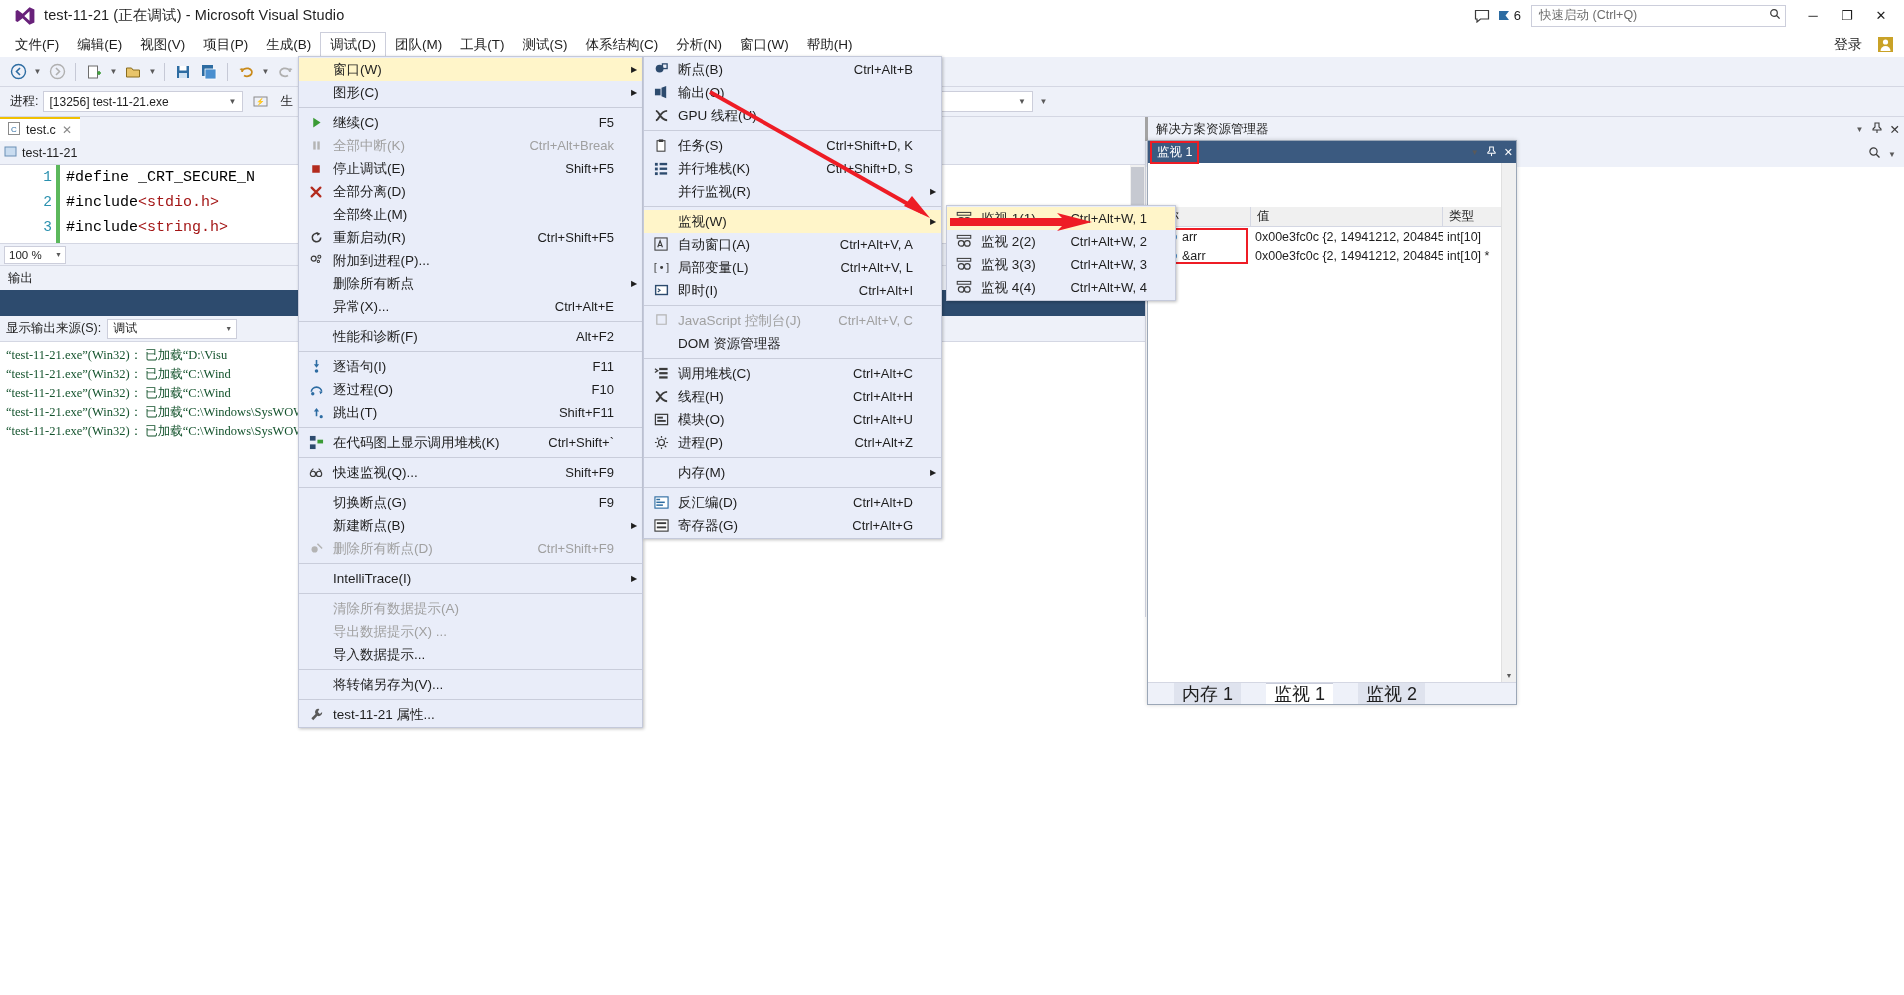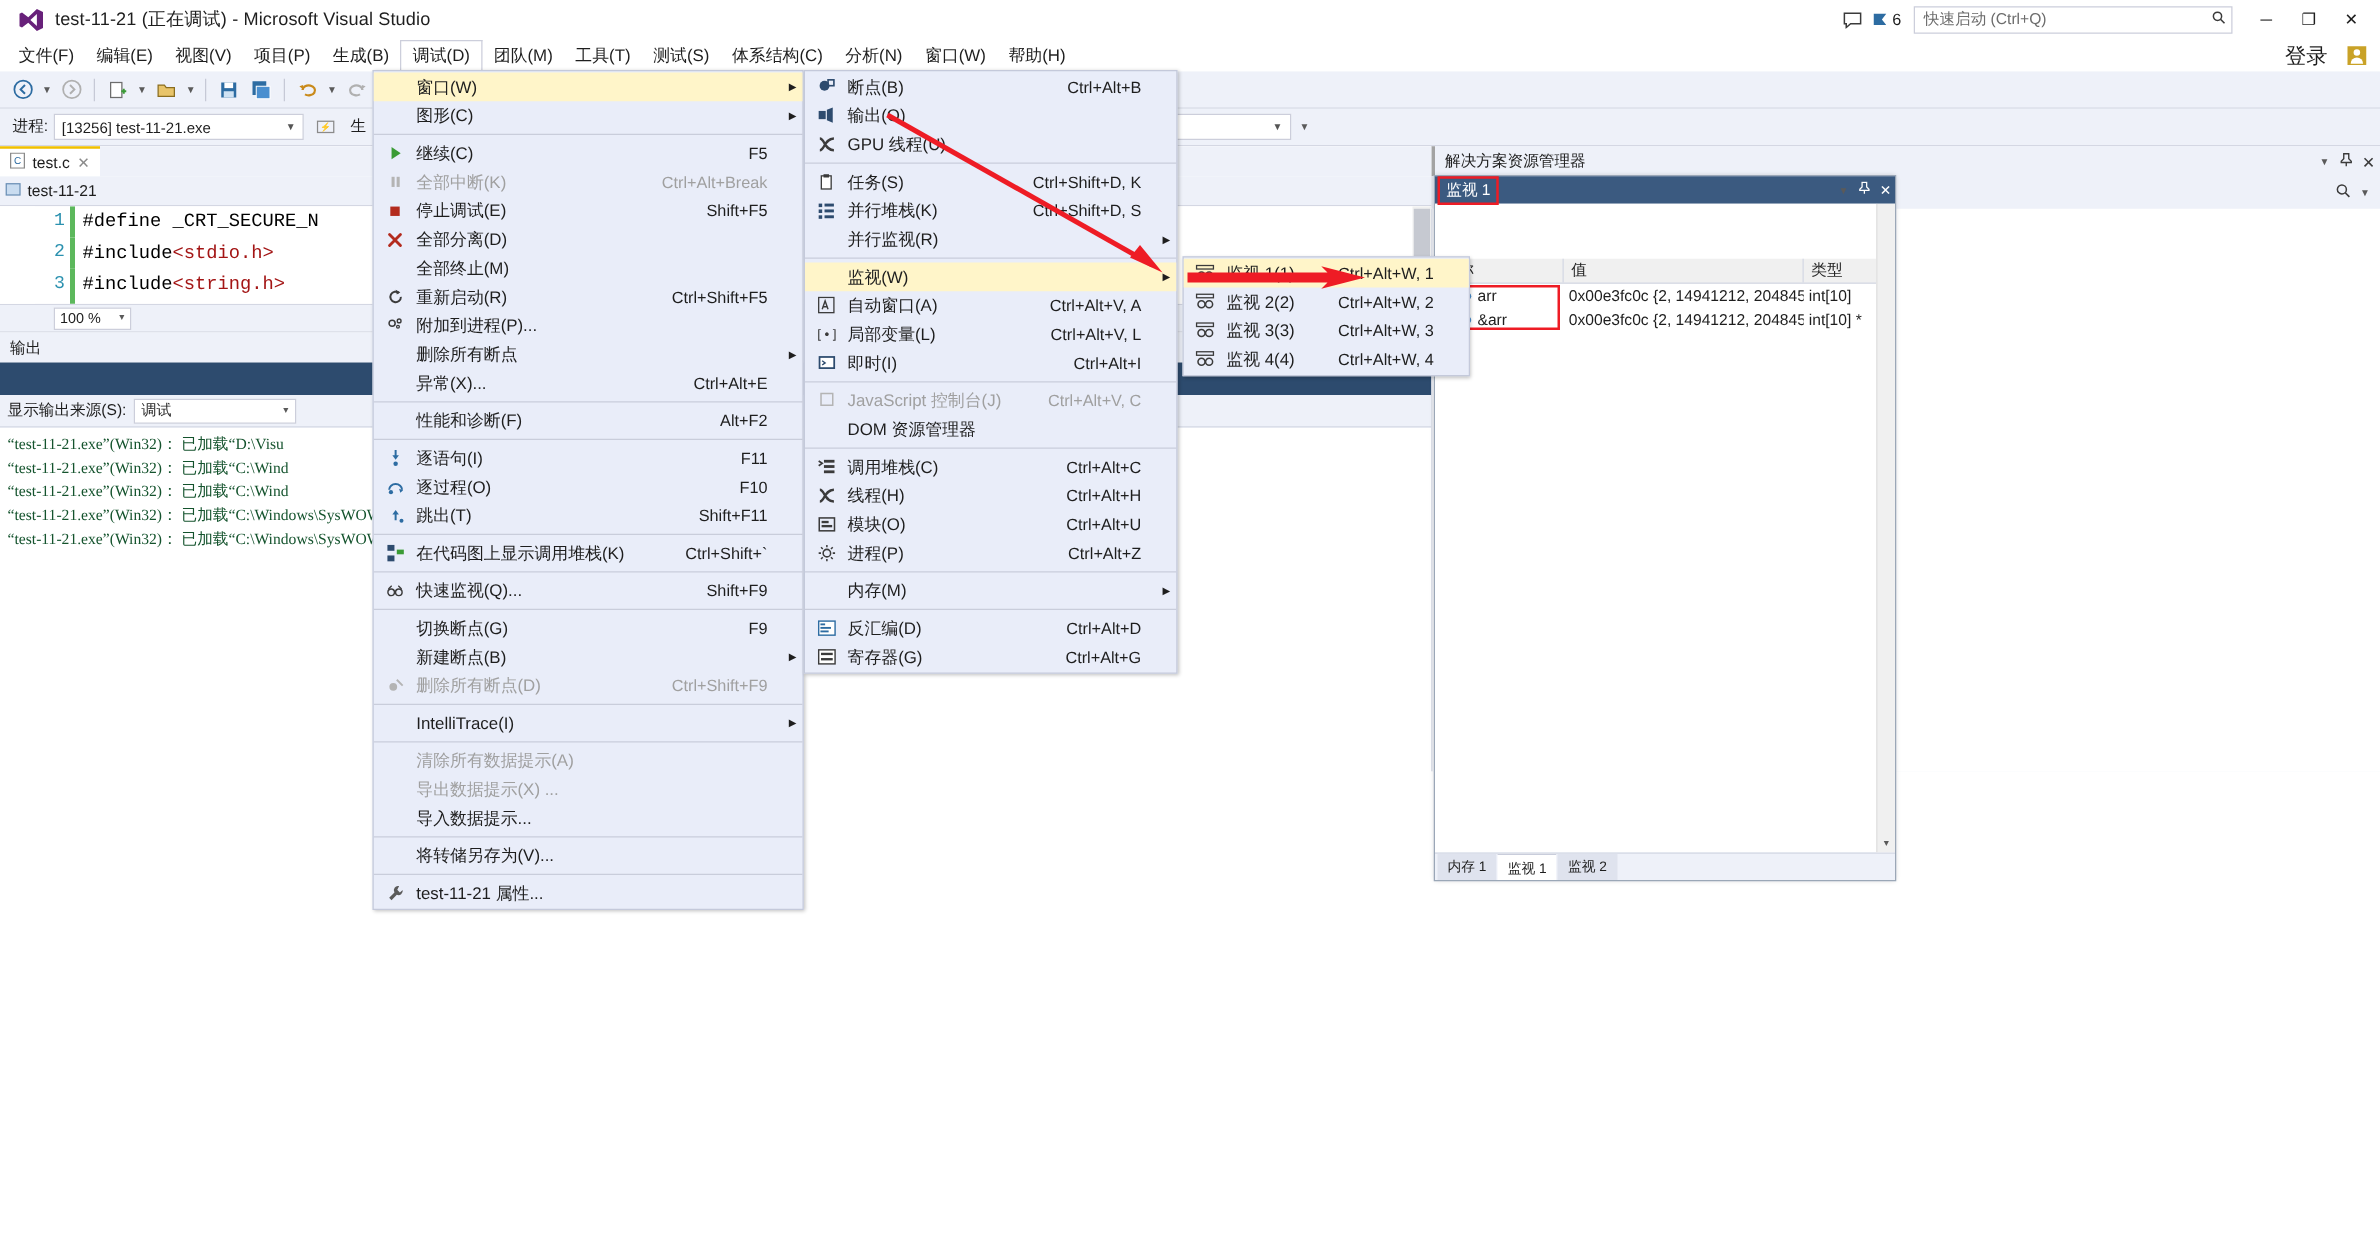--- a/index.html
+++ b/index.html
@@ -43,21 +43,21 @@
   }
   .menu-item {
     padding:0 9px; display:flex; align-items:center; font-size:13.5px; color:#1e1e1e;
     white-space:nowrap;
   }
   .menu-item.active {
     background:#ffffff; border:1px solid #cccedb; border-bottom:1px solid #ffffff;
     position:relative; z-index:40;
   }
   .menubar-right { margin-left:auto; display:flex; align-items:center; padding-right:8px; gap:12px;}
-  .login-text { font-size:17px; color:#1e1e1e; }
+  .login-text { font-size:14px; color:#1e1e1e; }
   .mb-icon { width:22px; height:22px; display:flex;align-items:center;justify-content:center; }
 
   
   .toolbar {
     height:30px; background:#eef1f9; display:flex; align-items:center;
     border-bottom:1px solid #d4d7e3; padding-left:6px; gap:2px;
   }
   .tb-btn { width:24px;height:24px;display:flex;align-items:center;justify-content:center;color:#4a4a4a;}
   .tb-sep { width:1px;height:18px;background:#c6c9d6;margin:0 4px;}
   .tb-caret { font-size:8px; color:#555; width:11px; display:flex;align-items:center;justify-content:center;}
@@ -97,21 +97,21 @@
   .linenums { width:28px; text-align:right; padding-right:4px; color:#2b91af; font-family:"Liberation Mono", monospace; font-size:14.5px; line-height:25px; }
   .code { flex:1; font-family:"Liberation Mono", monospace; font-size:15px; line-height:25px; white-space:pre; padding-left:6px; position:relative;}
   .code .row { height:25px; }
   .pp { color:#000000; }
   .str { color:#a31515; }
 
   .zoombar {
     height:22px; background:#eef1f9; border-top:1px solid #d4d7e3;
     display:flex; align-items:center; padding-left:4px;
   }
-  .zoomcombo { width:62px;height:18px;border:1px solid #cccedb;background:#fff;display:flex;align-items:center;font-size:11.5px;padding-left:4px;margin-left:39px;}
+  .zoomcombo { width:62px;height:18px;border:1px solid #cccedb;background:#fff;display:flex;align-items:center;font-size:11.5px;padding-left:4px;}
   .zoomcombo .carr{margin-left:auto;font-size:7px;padding:0 3px;}
 
   
   .outputpanel { height:352px; width:1204px; background:#ffffff; display:flex; flex-direction:column; border-top:1px solid #d4d7e3;}
   .out-title { height:24px; background:#eef1f9; display:flex; align-items:center; padding-left:8px; font-size:12.5px; color:#1e1e1e;}
   .out-toolbar { height:26px; background:#2d4b6e; display:flex; align-items:center; padding-left:6px; gap:6px; }
   .out-toolbar2 { height:26px; background:#eef1f9; display:flex; align-items:center; padding-left:6px; gap:6px; font-size:12.5px; border-bottom:1px solid #d4d7e3;}
   .out-combo { width:130px;height:20px;border:1px solid #cccedb;background:#fff;display:flex;align-items:center;font-size:12px;padding-left:5px;}
   .out-combo .carr{margin-left:auto;font-size:7px;padding:0 4px;}
   .out-body { flex:1; font-family:Liberation Serif, serif; font-size:12.5px; line-height:19px; padding:4px 6px; color:#14532d; overflow:hidden; position:relative;}
@@ -147,21 +147,21 @@
   .wg-head div { padding:1px 6px; border-right:1px solid #d4d7e3; display:flex; align-items:center;}
   .wg-row { height:19px; display:flex; font-size:12.5px; align-items:center; }
   .wg-c-name { width:103px; display:flex; align-items:center; gap:4px; padding-left:4px; position:relative;}
   .wg-c-val { width:192px; overflow:hidden; white-space:nowrap; padding-left:4px; }
   .wg-c-typ { flex:1; overflow:hidden; white-space:nowrap; padding-left:4px; }
   .expander { width:10px; font-size:8px; color:#444; display:inline-flex; justify-content:center;}
   .field-icon { width:12px;height:11px; display:inline-flex;align-items:center;justify-content:center;}
   .namebox-outline { position:absolute; left:14px; top:-8px; width:84px; height:36px; border:2px solid #ee1c25; pointer-events:none; }
   .watch-scrollcol { width:15px; background:#f0f0f0; border-left:1px solid #e0e0e0; position:relative;}
   .watch-tabs { height:22px; background:#eef1f9; display:flex; align-items:stretch; padding-left:2px; gap:1px; border-top:1px solid #d4d7e3;}
-  .wtab { padding:0 8px; display:flex;align-items:center; font-size:11px; background:#dfe3ee; }
+  .wtab { padding:0 8px; display:flex;align-items:center; font-size:18px; background:#dfe3ee;margin-left:24px; }
   .wtab.active { background:#ffffff; border-top:1px solid #c9cddb; }
 
   
   .menu {
     position:absolute; background:#e9edf9; border:1px solid #c4c9da;
     font-size:13.5px; color:#1e1e1e; z-index:60; padding:1px 0;
     box-shadow:1px 1px 3px rgba(0,0,0,0.25);
   }
   .mrow { display:flex; align-items:center; height:23px; position:relative; white-space:nowrap;}
   .mrow.hl { background:#fff5c9; }

